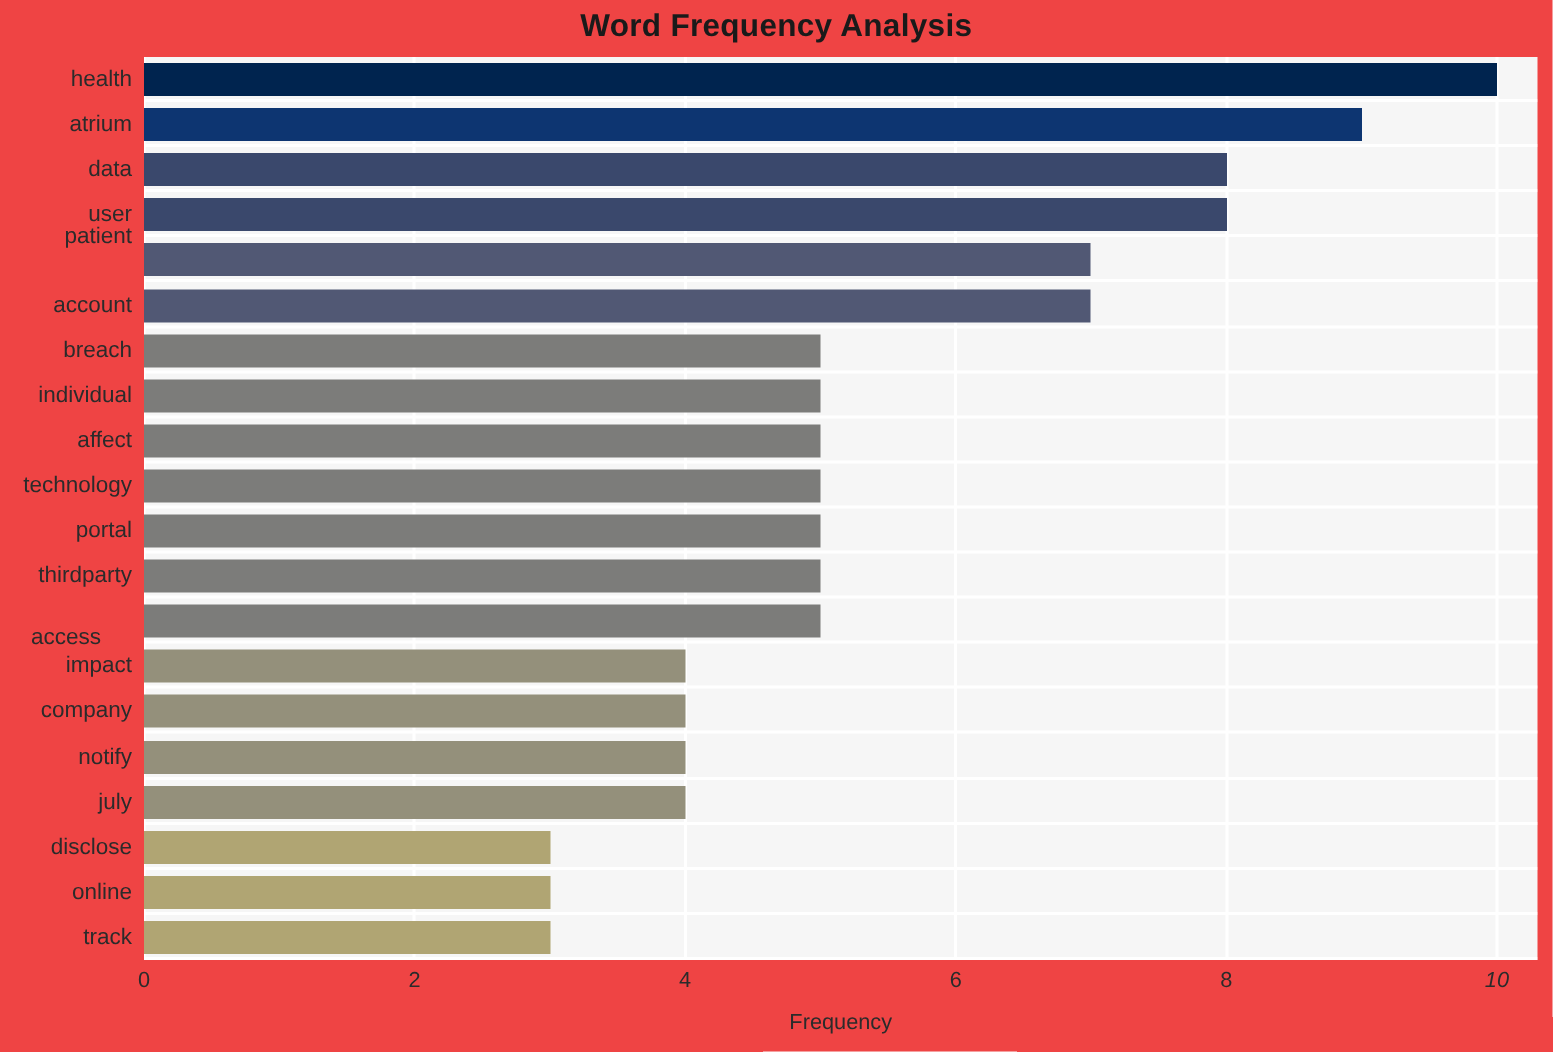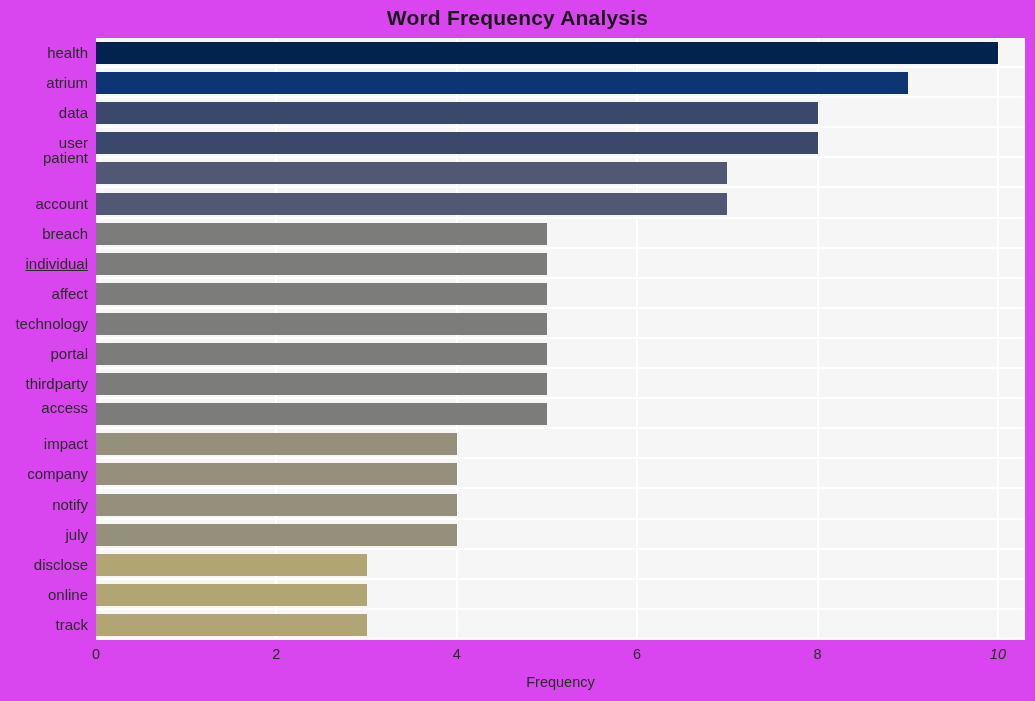--- a/index.html
+++ b/index.html
@@ -11,21 +11,21 @@
     height: 701px;
     background: #ffffff;
     font-family: "Liberation Sans", sans-serif;
     overflow: hidden;
   }
 
   #figure {
     position: relative;
     width: 1035px;
     height: 701px;
-    background: #d946ef;
+    background: #ef4444;
   }
 
   #chart-title {
     position: absolute;
     left: 0;
     top: 6px;
     width: 1035px;
     text-align: center;
     font-size: 21px;
     font-weight: bold;
@@ -124,26 +124,26 @@
   <div id="chart-title">Word Frequency Analysis</div>
 
   <div id="ylabels">
       <div class="ytick" style="top: 7.05px;">health</div>
       <div class="ytick" style="top: 37.15px;">atrium</div>
       <div class="ytick" style="top: 67.25px;">data</div>
       <div class="ytick" style="top: 97.35px;">user</div>
       <div class="ytick" style="top: 112px;">patient</div>
       <div class="ytick" style="top: 157.55px;">account</div>
       <div class="ytick" style="top: 187.65px;">breach</div>
-      <div class="ytick" style="top: 217.75px; text-decoration: underline;">individual</div>
+      <div class="ytick" style="top: 217.75px;">individual</div>
       <div class="ytick" style="top: 247.85px; padding-left: 48px;">affect</div>
       <div class="ytick" style="top: 277.95px;">technology</div>
       <div class="ytick" style="top: 308.05px; padding-left: 20px;">portal</div>
       <div class="ytick" style="top: 338.15px;">thirdparty</div>
-      <div class="ytick" style="top: 362px;">access</div>
+      <div class="ytick" style="top: 379px; text-align: center;">access</div>
       <div class="ytick" style="top: 398.35px; padding-left: 48px;">impact</div>
       <div class="ytick" style="top: 428.45px;">company</div>
       <div class="ytick" style="top: 458.55px;">notify</div>
       <div class="ytick" style="top: 488.65px;">july</div>
       <div class="ytick" style="top: 518.75px;">disclose</div>
       <div class="ytick" style="top: 548.85px;">online</div>
       <div class="ytick" style="top: 578.95px;">track</div>
     </div>
 
   <div id="plot-area">

